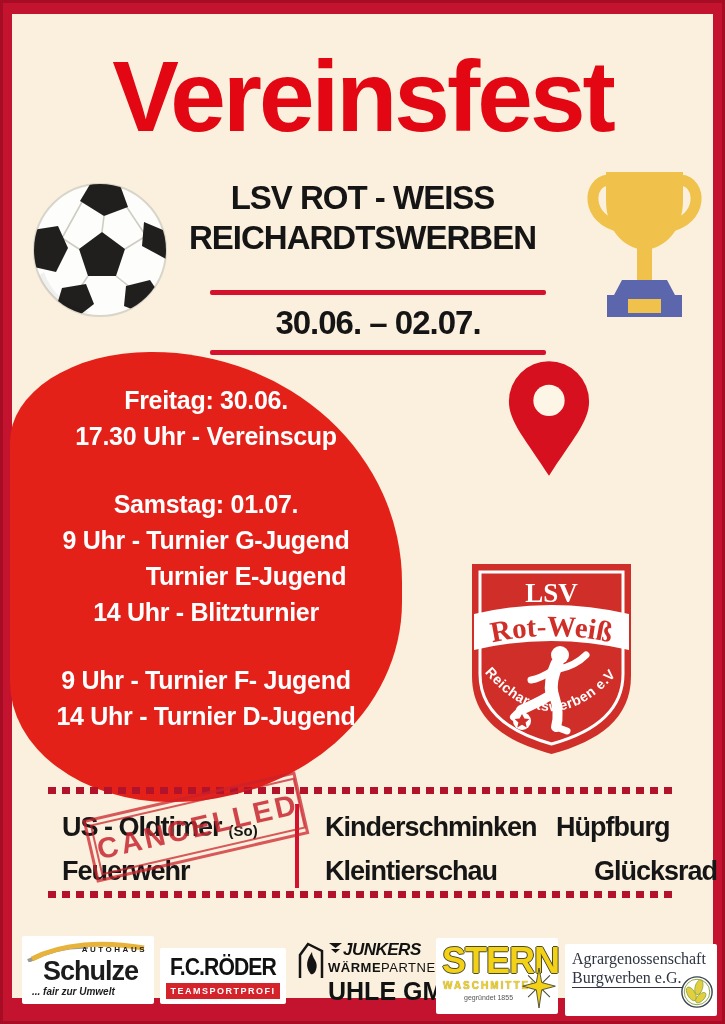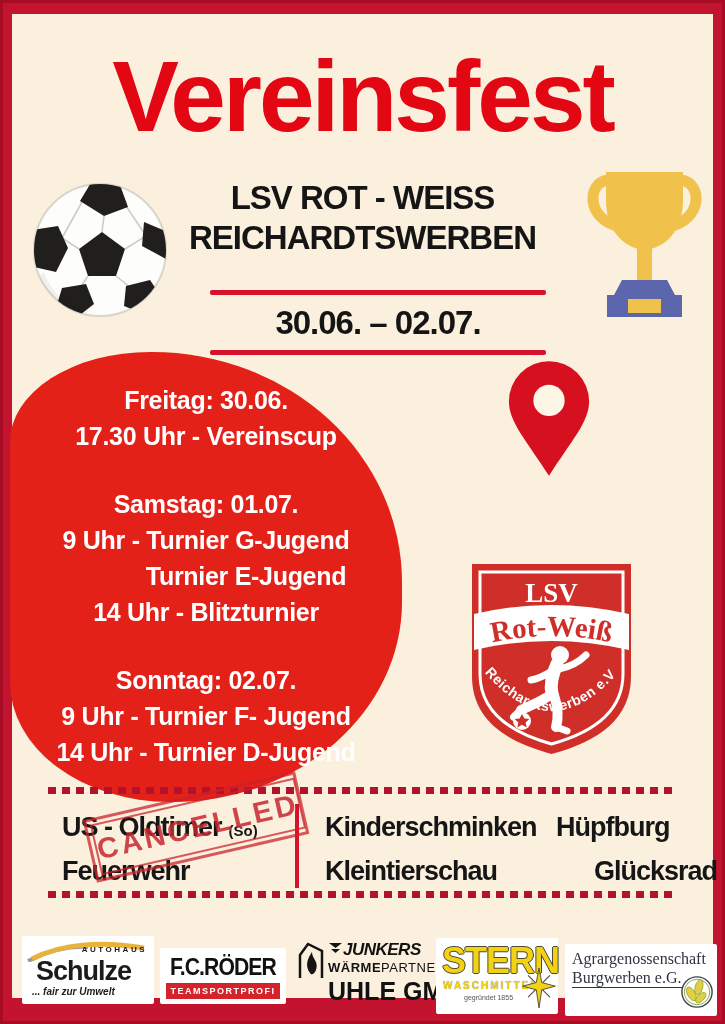--- a/index.html
+++ b/index.html
@@ -84,21 +84,21 @@
     font-weight:bold; font-size:29px; letter-spacing:3px;
     color:rgba(198,28,40,.88);
     text-shadow:1px 1px 0 rgba(250,240,221,.35);
   }
 
   
   .sponsor { background:#ffffff; border-radius:2px; }
   .schulze { left:10px; top:922px; width:132px; height:68px; }
   .schulze .autohaus { position:absolute; right:7px; top:9px; font-size:8px; font-weight:bold; letter-spacing:2.5px; color:#1c1c1c; }
   .schulze .swoosh { position:absolute; left:4px; top:4px; }
-  .schulze .name { position:absolute; left:14px; top:20px; font-size:27px; font-weight:bold; letter-spacing:-1px; color:#1c1c1c; }
+  .schulze .name { position:absolute; left:21px; top:20px; font-size:27px; font-weight:bold; letter-spacing:-1px; color:#1c1c1c; }
   .schulze .tagline { position:absolute; left:10px; bottom:7px; font-size:10px; font-weight:bold; font-style:italic; color:#1c1c1c; }
 
   .roeder { left:148px; top:934px; width:126px; height:56px; padding-top:6px; box-sizing:border-box; text-align:center; }
   .roeder .name { font-size:23px; font-weight:bold; letter-spacing:-1px; color:#111; transform:scaleX(.92); }
   .roeder .bar { margin:2px 6px 0 6px; background:#d5232c; color:#fff; font-size:9px; font-weight:bold; letter-spacing:1.5px; padding:3px 0; }
 
   .junkers { left:284px; top:926px; width:136px; height:66px; background:transparent; }
   .junkers .row1 { display:flex; align-items:flex-start; }
   .junkers .txt { margin-left:2px; }
   .junkers .brandline { display:flex; align-items:center; }
@@ -182,21 +182,20 @@
     <div class="abs blob">
       <div class="sched">
         <div>Freitag: 30.06.</div>
         <div>17.30 Uhr - Vereinscup</div>
         <div class="gap"></div>
         <div>Samstag: 01.07.</div>
         <div>9 Uhr - Turnier G-Jugend</div>
         <div class="indent">Turnier E-Jugend</div>
         <div>14 Uhr - Blitzturnier</div>
         <div class="gap"></div>
-        <div>Sonntag: 02.07.</div>
         <div>9 Uhr - Turnier F- Jugend</div>
         <div>14 Uhr - Turnier D-Jugend</div>
       </div>
     </div>
 
     <div class="abs pin-icon">
       <svg width="88" height="118" viewBox="0 0 90 120">
         <path d="M45,118 C22,82 4,63 4,42 A41,41 0 1 1 86,42 C86,63 68,82 45,118 Z" fill="#d6101f"></path>
         <circle cx="45" cy="41" r="16" fill="#fdf6e6"></circle>
       </svg>

